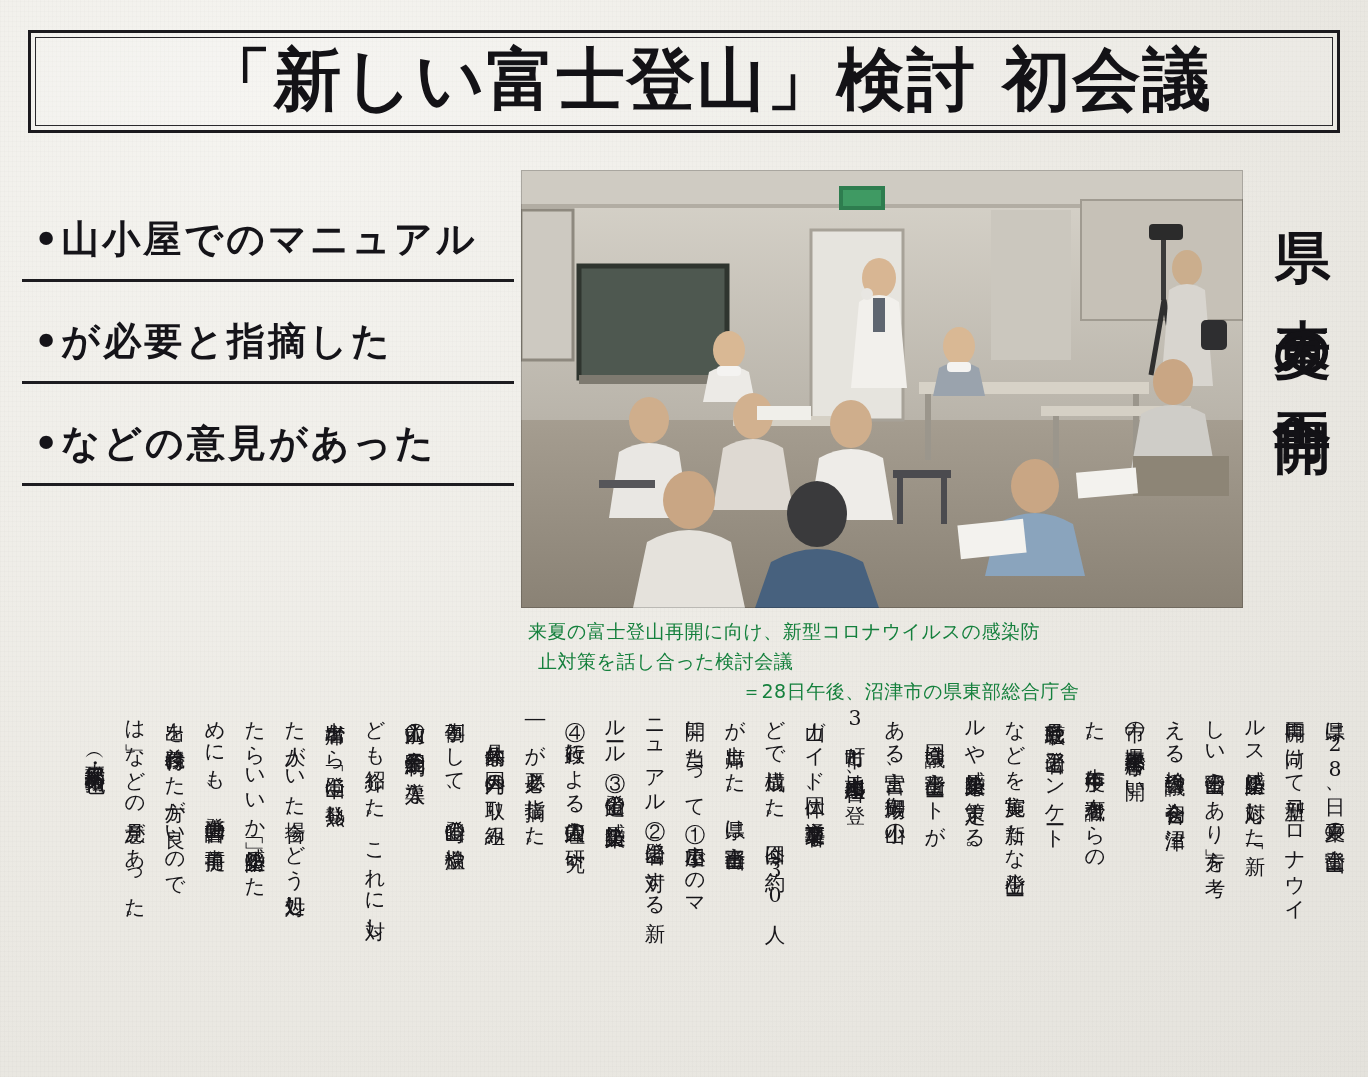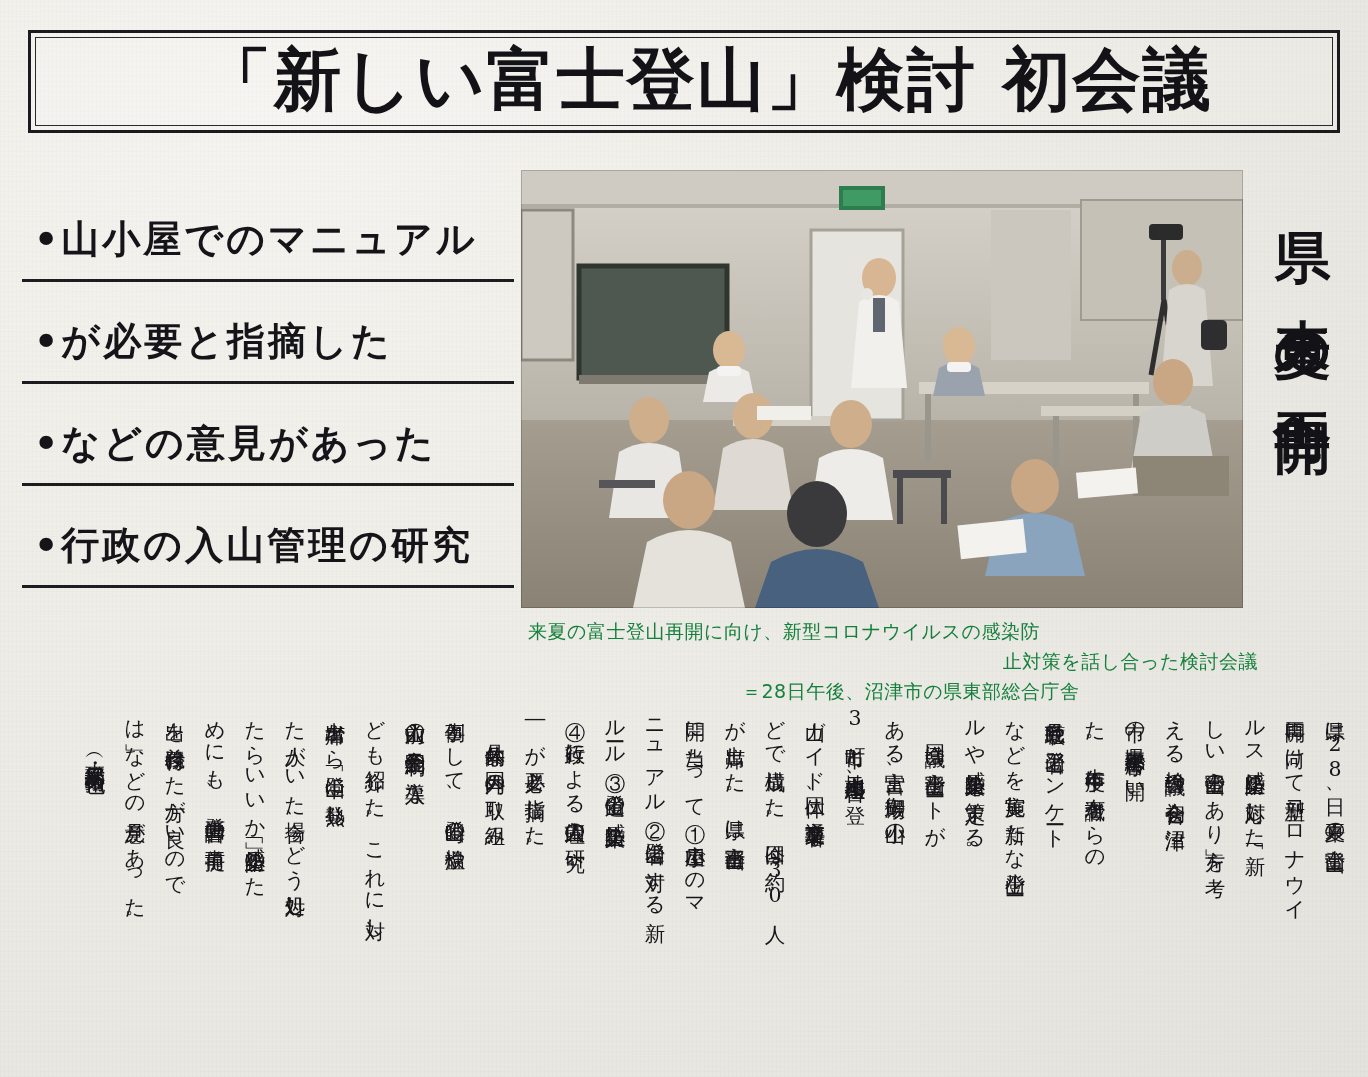--- a/index.html
+++ b/index.html
@@ -103,21 +103,21 @@
     position: absolute;
     left: 528px;
     top: 616px;
     width: 730px;
     font-family: "DejaVu Sans", "Liberation Sans", sans-serif;
     font-size: 19px;
     line-height: 30px;
     letter-spacing: 0.5px;
     color: #15803d;
   }
-  .caption .line2 { padding-left: 10px; text-align: right; }
+  .caption .line2 { padding-left: 10px; }
   .caption .line3 { padding-left: 214px; }
 
   
   .vertical-subhead {
     position: absolute;
     right: 18px;
     top: 188px;
     width: 92px;
     height: 500px;
     writing-mode: vertical-rl;
@@ -168,23 +168,20 @@
 
   <div class="bullets">
     <div class="bullet-item">
       <div class="bullet-text">•山小屋でのマニュアル</div>
     </div>
     <div class="bullet-item">
       <div class="bullet-text">•が必要と指摘した</div>
     </div>
     <div class="bullet-item">
       <div class="bullet-text">•などの意見があった</div>
-    </div>
-    <div class="bullet-item">
-      <div class="bullet-text">•行政の入山管理の研究</div>
     </div>
   </div>
 
   <div class="photo">
     <svg width="722" height="438" viewBox="0 0 722 438">
       <defs>
         <linearGradient id="wallg" x1="0" y1="0" x2="0" y2="1">
           <stop offset="0%" stop-color="#d8d4cb"></stop>
           <stop offset="100%" stop-color="#b9b4aa"></stop>
         </linearGradient>

